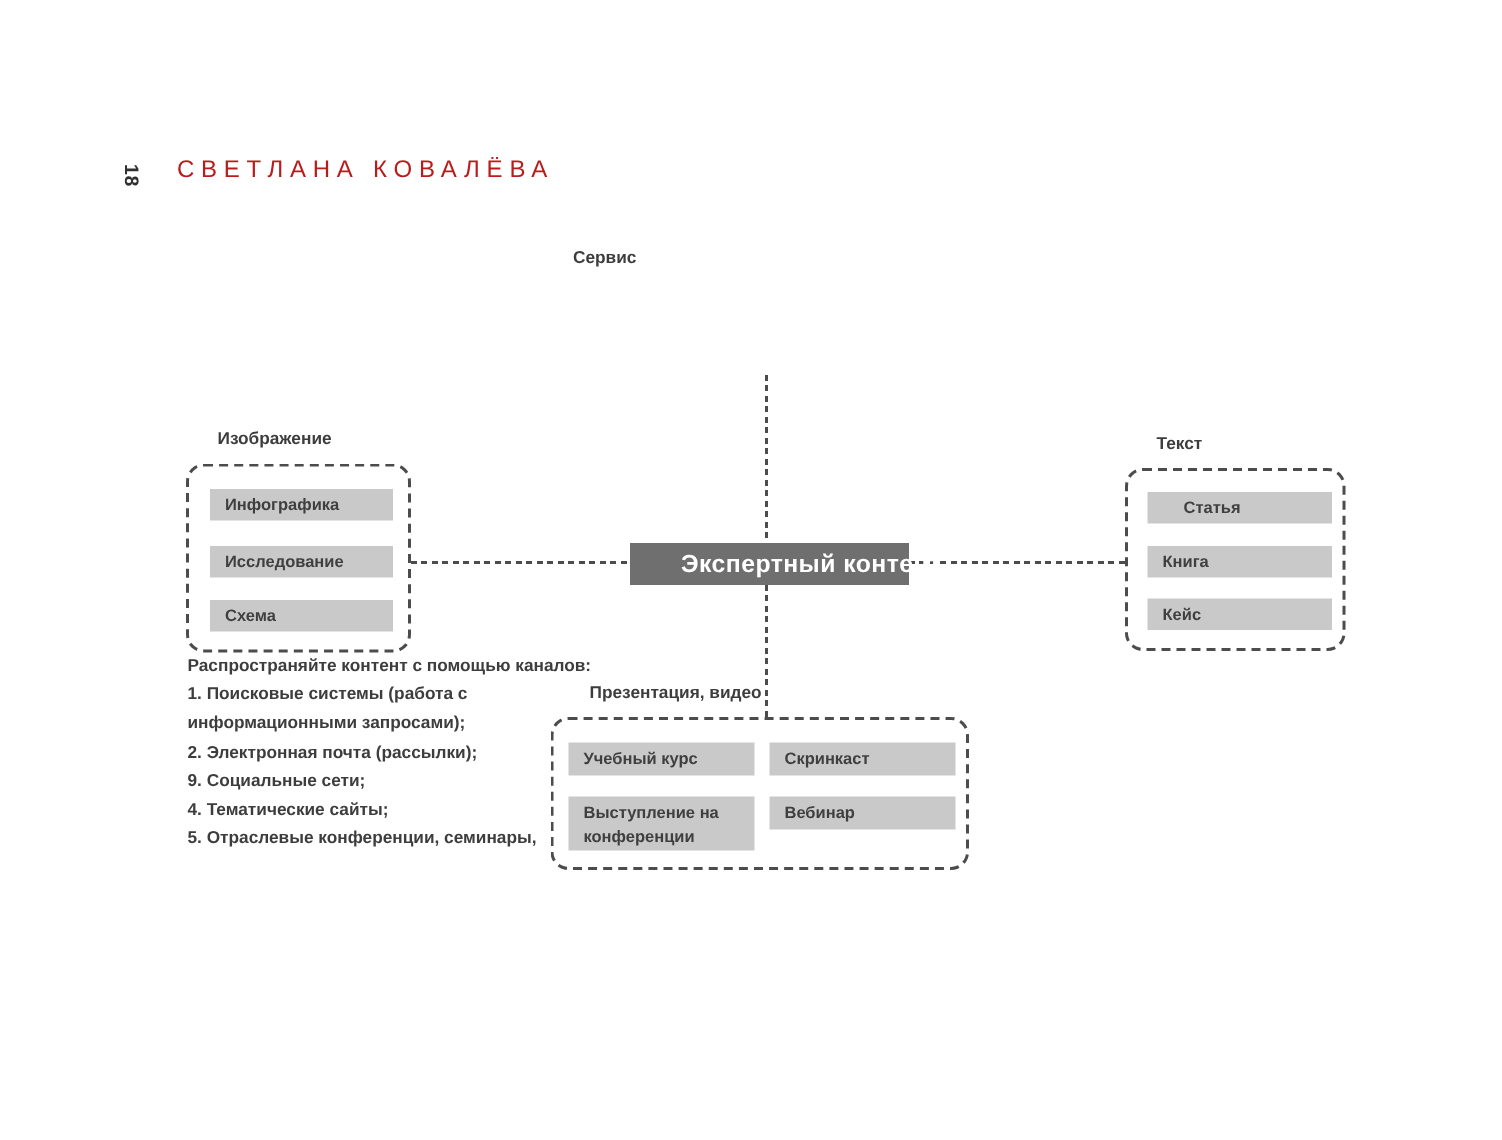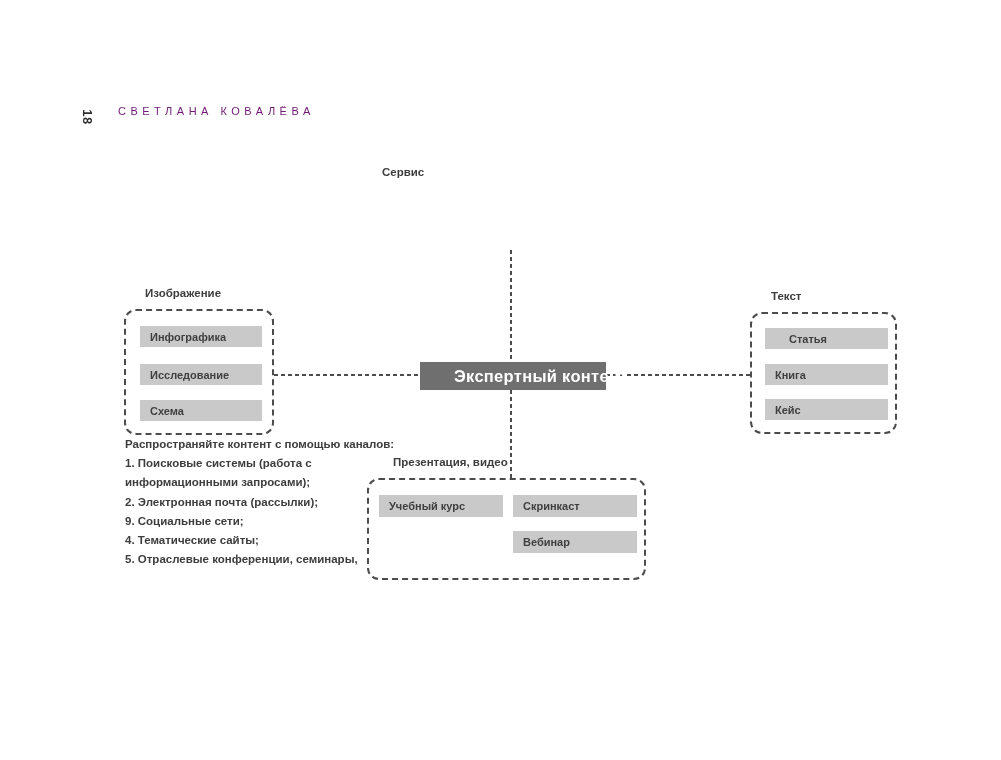--- a/index.html
+++ b/index.html
@@ -21,23 +21,23 @@
     font-size: 13px;
     font-weight: 700;
     color: #2f2f2f;
     text-align: center;
     transform: rotate(90deg);
     letter-spacing: 0.5px;
   }
   .author {
     position: absolute;
     left: 118px; top: 105px;
-    font-size: 11px;
+    font-size: 16px;
     font-weight: 400;
-    color: #701a75;
+    color: #b91c1c;
     letter-spacing: 4.5px;
     white-space: nowrap;
   }
 
   
   .conn-h {
     position: absolute;
     height: 2px;
     background: repeating-linear-gradient(to right, #4c4c4c 0 4px, transparent 4px 7px);
   }
@@ -151,20 +151,24 @@
   </div>
 
   <div class="group-label" style="left:393px; top:456px;">Презентация, видео</div>
   <div class="group" style="left:367px; top:478px; width:279px; height:102px;">
     <div class="item single" style="left:10px; top:15px; width:124px; height:22px;">
       <span class="ln">Учебный курс</span>
     </div>
     <div class="item single" style="left:144px; top:15px; width:124px; height:22px;">
       <span class="ln">Скринкаст</span>
     </div>
+    <div class="item multi" style="left:10px; top:51px; width:124px; height:36px;">
+      <span class="ln">Выступление на</span>
+      <span class="ln">конференции</span>
+    </div>
     <div class="item single" style="left:144px; top:51px; width:124px; height:22px;">
       <span class="ln">Вебинар</span>
     </div>
   </div>
 
   <div class="note">
     <div class="note-line">Распространяйте контент с помощью каналов:</div>
     <div class="note-line">1. Поисковые системы (работа с</div>
     <div class="note-line">информационными запросами);</div>
     <div class="note-line">2. Электронная почта (рассылки);</div>

